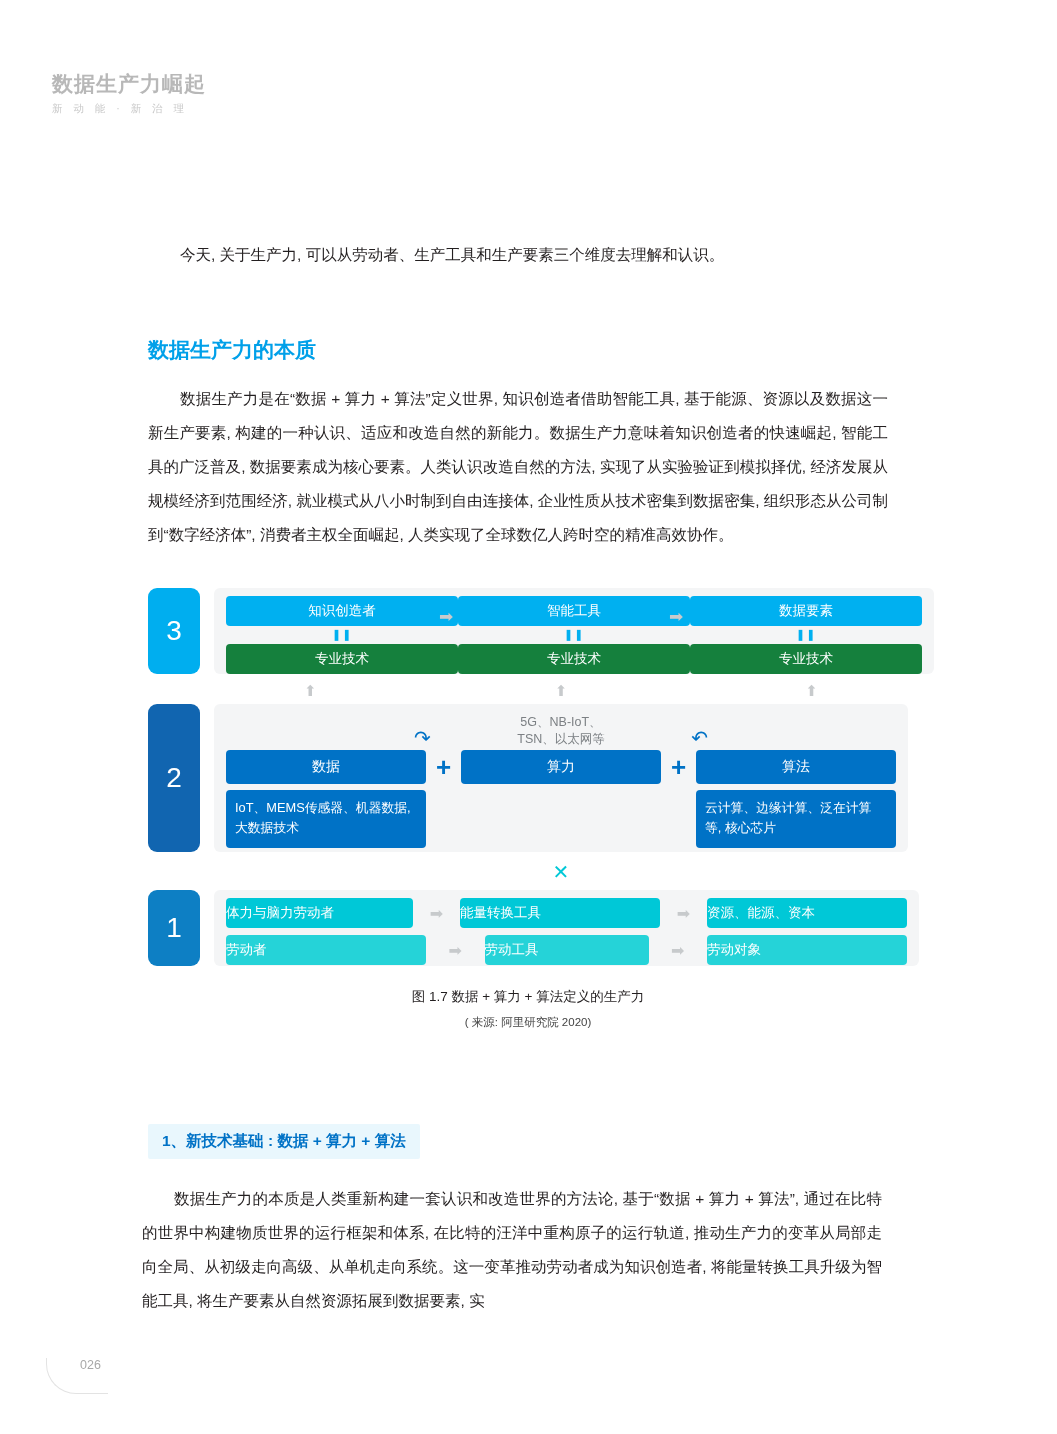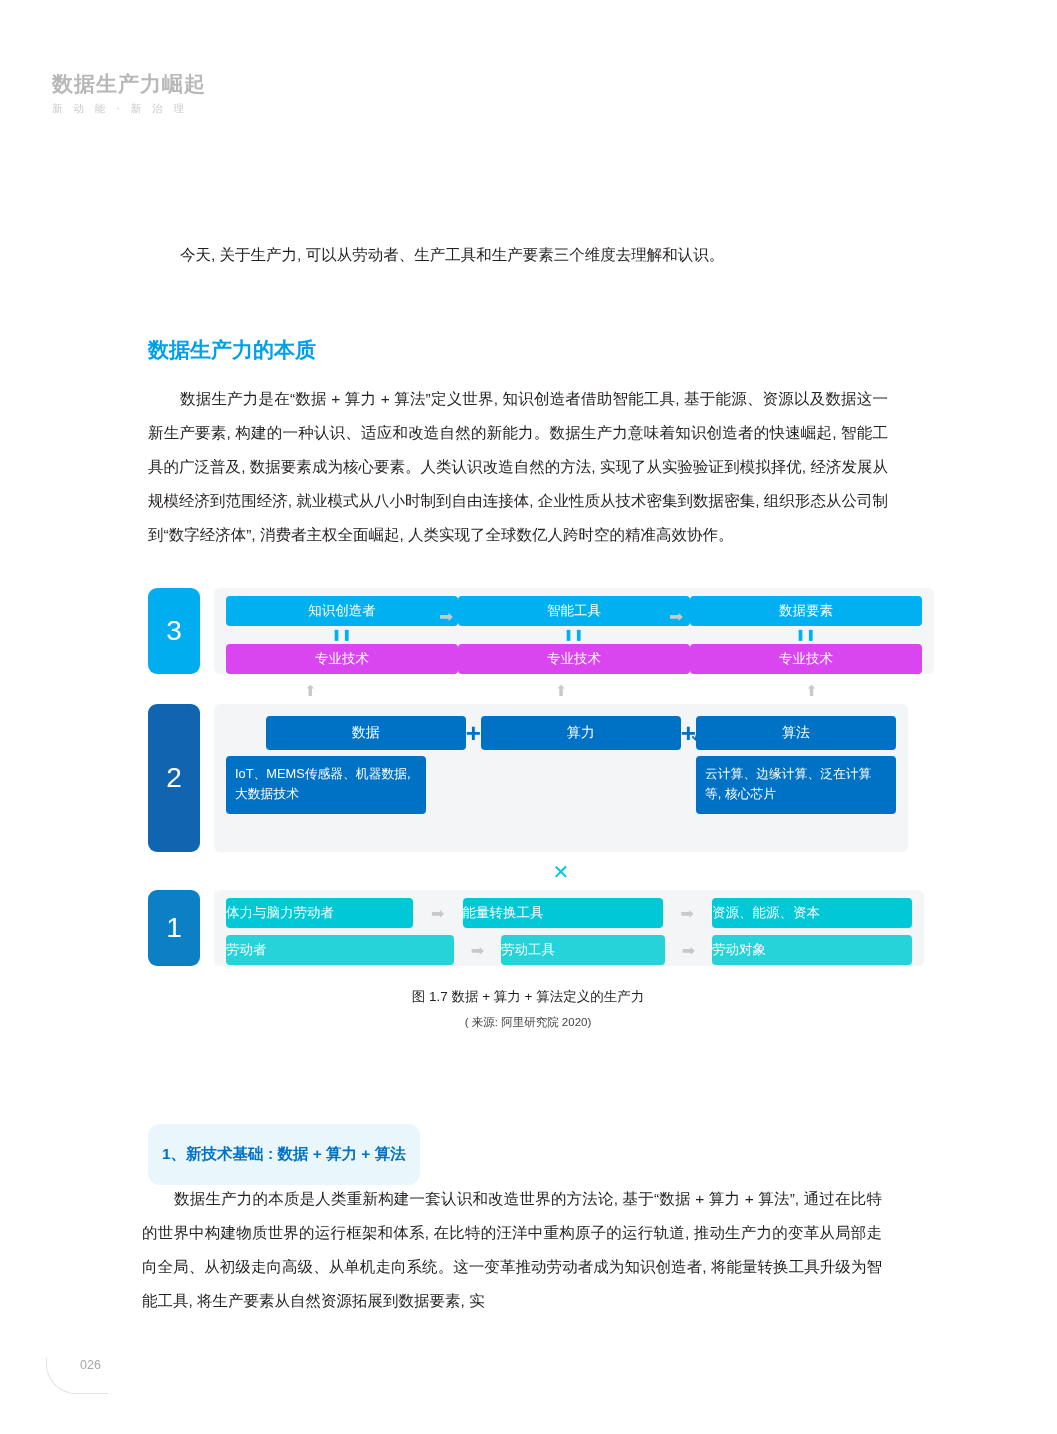--- a/index.html
+++ b/index.html
@@ -49,28 +49,28 @@
 
   
   .l3-panel { height:86px; padding:8px 12px; }
   .l3-grid { display:flex; justify-content:space-between; }
   .l3-col { width:232px; text-align:center; }
   .chip {
     display:block; border-radius:4px; font-size:13.5px;
     padding:6px 0; color:#ffffff;
   }
   .chip-blue { background:#00b0f0; }
-  .chip-grey { background:#d946ef; }
+  .chip-grey { background:#15803d; }
   .pausebar { color:#00b0f0; font-size:11px; letter-spacing:1px; line-height:14px; margin:1px 0; font-weight:bold;}
   .arrow-right { color:#c7cacc; font-size:17px; line-height:26px; }
 
   
   .l2-panel { height:148px; padding:10px 12px; }
   .l2-note { text-align:center; font-size:12.5px; color:#7c8084; line-height:17px; margin-bottom:2px;}
-  .l2-row1 { display:flex; align-items:center; justify-content:flex-end; margin-top:2px; }
+  .l2-row1 { display:flex; align-items:center; justify-content:space-between; margin-top:2px; }
   .bluebox {
     background:#0072c6; color:#fff; border-radius:4px; width:200px;
     text-align:center; font-size:14px; padding:8px 0;
   }
   .plus { color:#0072c6; font-size:26px; font-weight:bold; }
   .l2-row2 { display:flex; justify-content:space-between; margin-top:6px; }
   .descbox {
     background:#0072c6; color:#fff; border-radius:4px; width:200px;
     font-size:12.8px; line-height:20px; padding:8px 9px; min-height:58px;
   }
@@ -84,22 +84,22 @@
   .l1-row + .l1-row { margin-top:7px; }
   .xmark { text-align:center; color:#00c8d7; font-size:20px; font-weight:bold; margin:2px 0 6px 0; }
 
   
   .caption { text-align:center; margin-top:22px; font-size:13.5px; font-weight:normal; }
   .source { text-align:center; margin-top:9px; font-size:11.5px; color:#444; }
 
   
   .subhead {
     display:inline-block; background:#e9f7fd; color:#0072c6;
-    font-size:15.5px; font-weight:bold; padding:20px 14px;
-    border-radius:12px;
+    font-size:15.5px; font-weight:bold; padding:7px 14px;
+    border-radius:2px;
   }
   .subhead-wrap { position:absolute; left:148px; top:1124px; }
   .content2 { position:absolute; left:142px; top:1182px; width:740px; }
 
   
   .folio { position:absolute; left:80px; bottom:62px; font-size:12.5px; color:#a8a8a8; }
   .folio-rule { position:absolute; left:46px; bottom:40px; width:62px; height:36px;
     border-left:1px solid #e3e3e3; border-bottom:1px solid #e3e3e3;
     border-bottom-left-radius:30px; }
 </style>
@@ -166,20 +166,22 @@
     <div style="width:200px;text-align:center;color:#c7cacc;font-size:15px;">⬆</div>
     <div style="width:60px;"></div>
     <div style="width:200px;text-align:center;color:#c7cacc;font-size:15px;">⬆</div>
     <div style="width:60px;"></div>
     <div style="width:200px;text-align:center;color:#c7cacc;font-size:15px;">⬆</div>
   </div>
 
   <div class="row" style="margin-top:4px;">
     <div class="level-tag lvl2">2</div>
     <div class="panel l2-panel">
+      <div class="l2-note" style="white-space:pre-line;">5G、NB-IoT、
+TSN、以太网等</div>
       <div class="curve" style="left:200px;top:22px;">↷</div>
       <div class="curve" style="right:200px;top:22px;">↶</div>
 
       <div class="l2-row1">
         <div class="bluebox">数据</div>
         <div class="plus">+</div>
         <div class="bluebox">算力</div>
         <div class="plus">+</div>
         <div class="bluebox">算法</div>
       </div>
@@ -203,21 +205,21 @@
         <div style="width:47px;text-align:center;color:#c7cacc;font-size:16px;">➡</div>
         <div style="width:200px;">
             <span class="chip chip-cyan">能量转换工具</span>
           </div>
         <div style="width:47px;text-align:center;color:#c7cacc;font-size:16px;">➡</div>
         <div style="width:200px;">
             <span class="chip chip-cyan">资源、能源、资本</span>
           </div>
       </div>
       <div class="l1-row">
-        <div style="width:228px;">
+        <div style="width:200px;">
             <span class="chip chip-cyan2">劳动者</span>
           </div>
         <div style="width:47px;text-align:center;color:#c7cacc;font-size:16px;">➡</div>
         <div style="width:164px;">
             <span class="chip chip-cyan2">劳动工具</span>
           </div>
         <div style="width:47px;text-align:center;color:#c7cacc;font-size:16px;">➡</div>
         <div style="width:200px;">
             <span class="chip chip-cyan2">劳动对象</span>
           </div>

